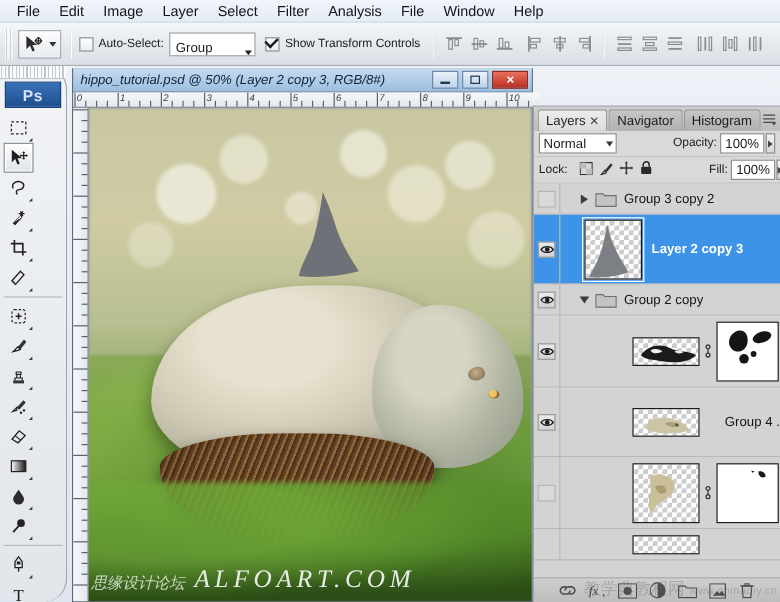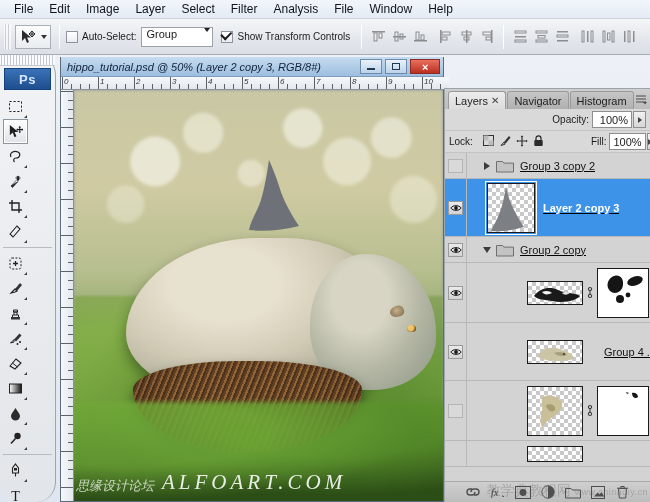--- a/index.html
+++ b/index.html
@@ -68,21 +68,21 @@
     margin-right: 4px;
   }
   .chk.on::after {
     content: "";
     width: 8px; height: 5px;
     border-left: 2px solid #1a1a1a; border-bottom: 2px solid #1a1a1a;
     transform: rotate(-45deg) translate(1px,-2px);
   }
   .opt-label { font-size: 10px; color: #1b1b1b; margin-right: 5px; white-space: nowrap; }
   .combo {
-    display:flex; align-items:flex-start; justify-content:space-between;
+    display:flex; align-items:flex-end; justify-content:space-between;
     width: 72px; height: 20px;
     border: 1px solid #9aa1a9; background: #fff;
     padding: 0 2px 0 4px; font-size: 11px; color: #1b1b1b;
     margin-right: 8px;
   }
   .combo .caret-dn { border-top-color: #222; }
   .align-grp { display: flex; align-items: center; gap: 1px; }
   .align-btn {
     width: 20px; height: 20px;
     display: flex; align-items: center; justify-content: center;
@@ -328,21 +328,20 @@
   #layer-list {
     position: absolute; left: 0; right: 0; top: 64px; bottom: 21px;
     background: #d3d3d3;
     overflow: hidden;
   }
   .layer-row {
     position: relative;
     display: flex; align-items: center;
     border-bottom: 1px solid #b8b8b8;
     background: #d3d3d3;
-    text-decoration: underline;
   }
   .layer-row.selected { background: #3d93e8; }
   .eye-cell {
     width: 22px; min-width: 22px; height: 100%;
     display: flex; align-items: center; justify-content: center;
     border-right: 1px solid #b8b8b8;
     align-self: stretch;
   }
   .eye-cell .eyebox {
     width: 15px; height: 14px;
@@ -824,20 +823,24 @@
       </div>
       <div class="panel-menu-btn">
         <svg width="12" height="12" viewBox="0 0 12 12">
             <path d="M1 3 h10 M1 6 h10 M1 9 h10" stroke="#4a4a4a" stroke-width="1"></path>
             <path d="M8 9 l2 2.5 2-2.5Z" fill="#4a4a4a"></path>
           </svg>
       </div>
     </div>
 
     <div class="panel-row">
+      <div class="blend-combo">
+        <span>Normal</span>
+        <span class="caret-dn"></span>
+      </div>
       <span class="opt-label lbl-r">Opacity:</span>
       <div class="num-box">
         <span>100%</span>
       </div>
       <div class="spin">
         <span style="width:0;height:0;border-top:3px solid transparent;border-bottom:3px solid transparent;border-left:4px solid #444;"></span>
       </div>
     </div>
 
     <div class="panel-row">

